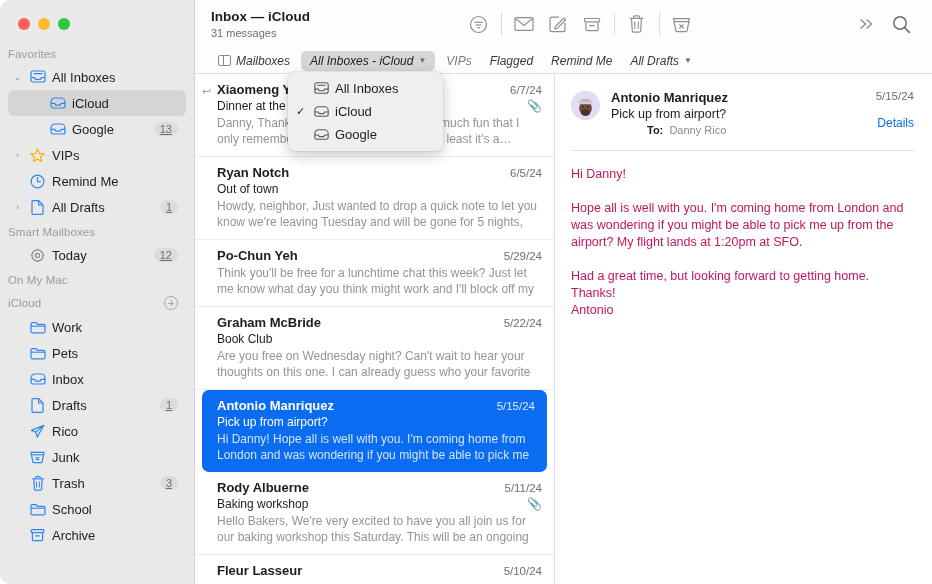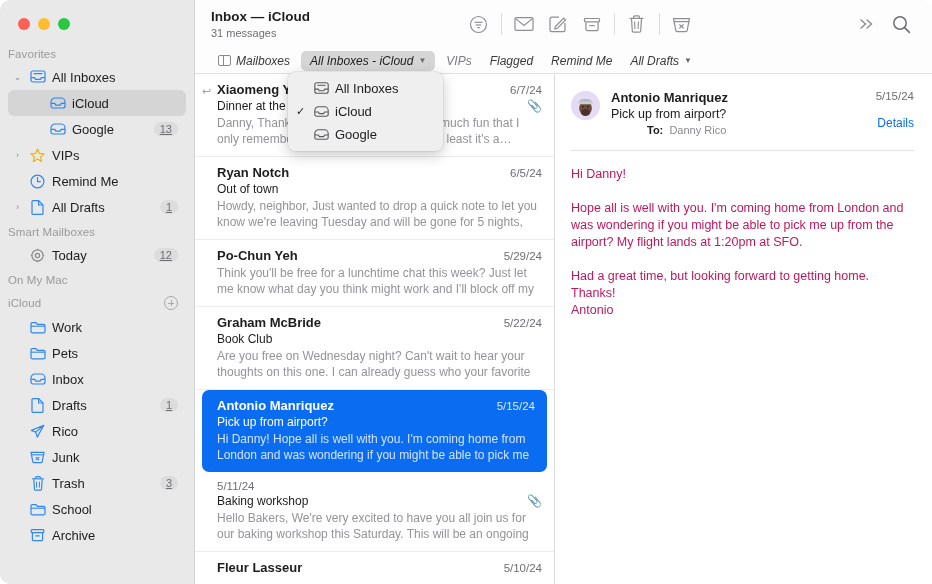--- a/index.html
+++ b/index.html
@@ -638,20 +638,21 @@
               <span class="msg-from">Antonio Manriquez</span>
               <span class="msg-date">5/15/24</span>
             </div>
             <div class="msg-subj">
               <span class="txt">Pick up from airport?</span>
             </div>
             <div class="msg-body">Hi Danny! Hope all is well with you. I'm coming home from London and was wondering if you might be able to pick me u…</div>
           </div>
           <div class="msg">
             <div class="msg-top">
+              <span class="msg-from">Rody Albuerne</span>
               <span class="msg-date">5/11/24</span>
             </div>
             <div class="msg-subj">
               <span class="txt">Baking workshop</span>
               <span class="clip-ico">📎</span>
             </div>
             <div class="msg-body">Hello Bakers, We're very excited to have you all join us for our baking workshop this Saturday. This will be an ongoing serie…</div>
           </div>
           <div class="msg">
             <div class="msg-top">

